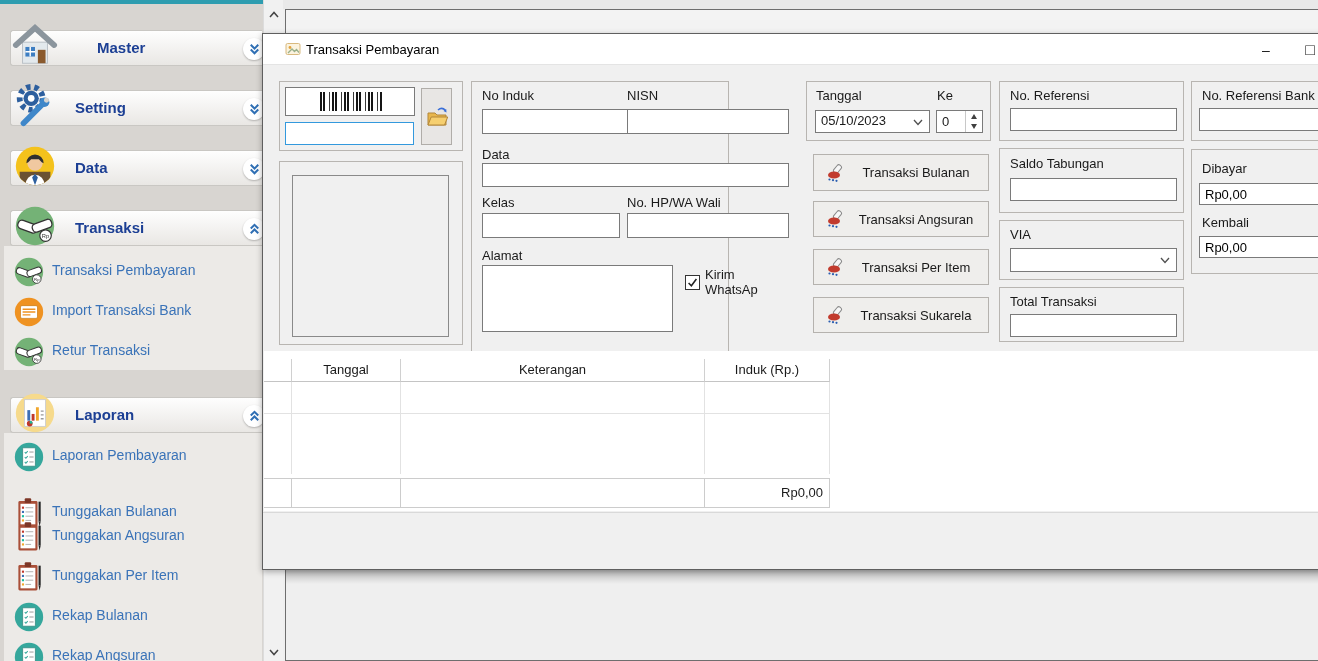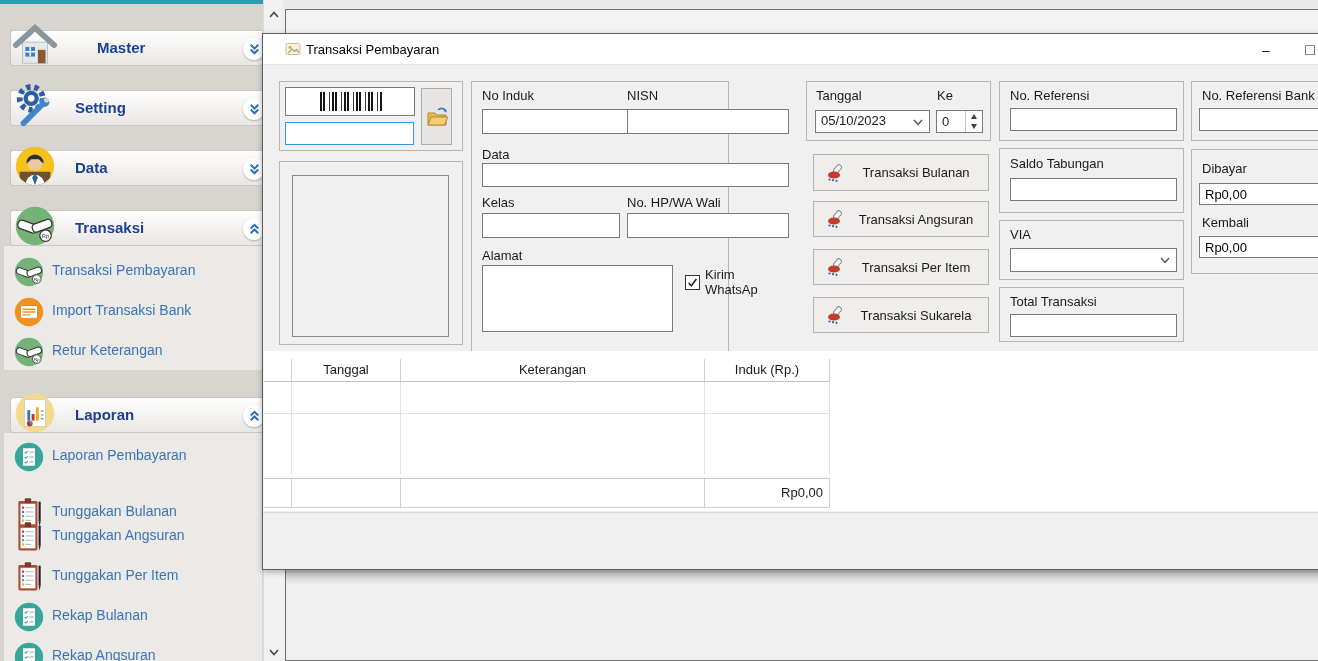--- a/index.html
+++ b/index.html
@@ -276,21 +276,21 @@
       <div class="abs sub-item" style="top:46px;">
         <svg class="abs sub-icon">
             <use href="#sym-bank"></use>
           </svg>
         <div class="abs sub-label">Import Transaksi Bank</div>
       </div>
       <div class="abs sub-item" style="top:86px;">
         <svg class="abs sub-icon">
             <use href="#sym-handshake"></use>
           </svg>
-        <div class="abs sub-label">Retur Keterangan</div>
+        <div class="abs sub-label">Retur Transaksi</div>
       </div>
     </div>
 
     <div class="abs grp-bar" style="top:397px;">
       <div class="abs grp-label" style="top:8px;">Laporan</div>
       <div class="abs chev-btn" style="top:7px;">
         <svg width="15" height="15">
             <use href="#sym-chevdu"></use>
           </svg>
       </div>

